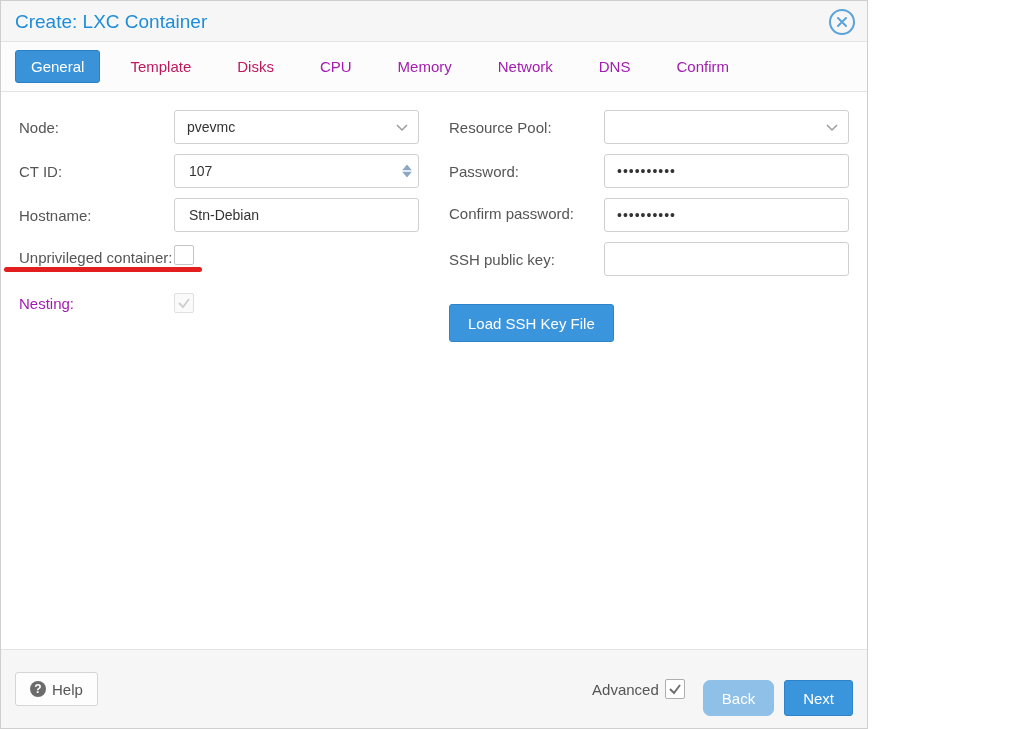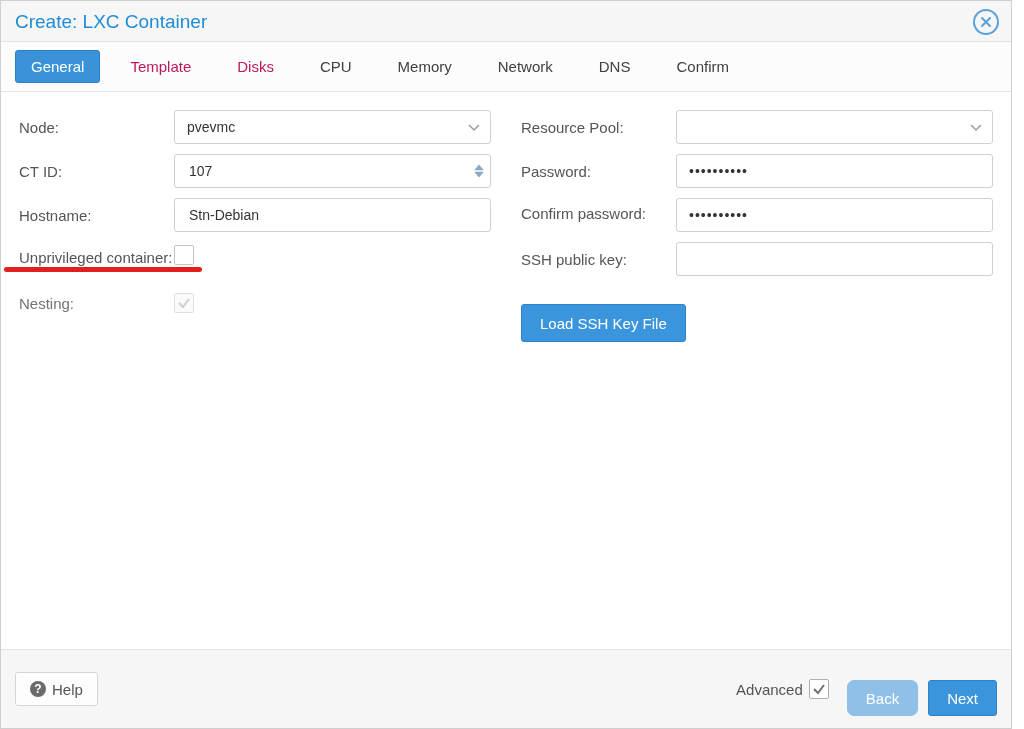--- a/index.html
+++ b/index.html
@@ -7,21 +7,21 @@
     padding: 0;
     font-family: "Helvetica Neue", Arial, sans-serif;
     font-size: 14px;
     color: #555;
     background: #fff;
     width: 1024px;
     height: 729px;
     overflow: hidden;
   }
   .window {
-    width: 1012px;
+    width: 868px;
     height: 729px;
     border: 1px solid #cfcfcf;
     box-sizing: border-box;
     display: flex;
     flex-direction: column;
     background: #fff;
   }
   .titlebar {
     display: flex;
     align-items: center;
@@ -61,21 +61,21 @@
     border-radius: 3px;
     color: #be185d;
     cursor: pointer;
   }
   .tab.active {
     background: #3a92d9;
     color: #fff;
     border: 1px solid #2b7fc4;
     padding: 7px 15px;
   }
-  .tab.disabled { color: #404040; cursor: default; }
+  .tab.disabled { color: #a21caf; cursor: default; }
   .body {
     flex: 1;
     display: flex;
     padding: 18px 18px 0 18px;
     gap: 30px;
     position: relative;
   }
   .col {
     flex: 1;
     display: flex;
@@ -88,21 +88,21 @@
     min-height: 34px;
   }
   .row.top { align-items: flex-start; }
   .label {
     width: 155px;
     color: #555;
     font-size: 15px;
     padding-top: 6px;
   }
   .label.single { padding-top: 0; }
-  .label.disabled { color: #737373; }
+  .label.disabled { color: #a21caf; }
   .control {
     flex: 1;
   }
   .input, .select, .spinner {
     width: 100%;
     height: 34px;
     border: 1px solid #d0d0d0;
     border-radius: 3px;
     background: #fff;
     box-sizing: border-box;

